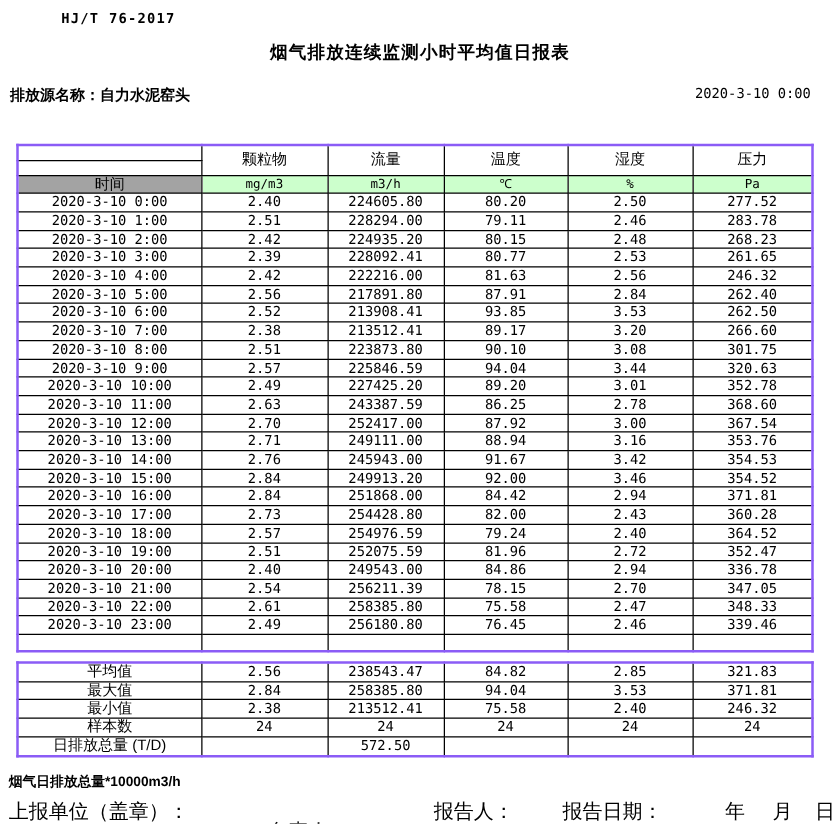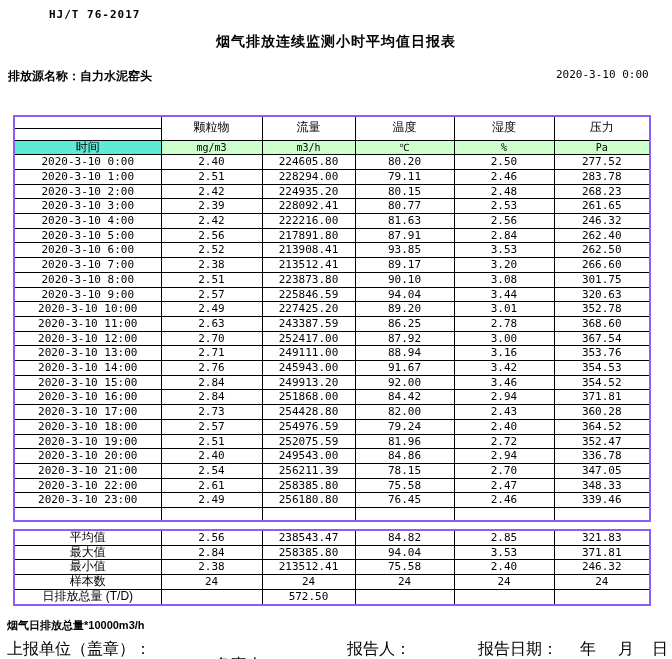--- a/index.html
+++ b/index.html
@@ -58,21 +58,21 @@
   .tbl td.sumlabel { font-family: "Liberation Sans", sans-serif; font-size: 12px; }
   .note {
     position: absolute; left: 7px; top: 618px;
     font-size: 11px; font-weight: bold;
   }
   .sign-line { position: absolute; left: 0; top: 639px; width: 100%; height: 16px; font-size: 16px; font-weight: normal; }
   .sign-line span { position: absolute; white-space: nowrap; }
   .lbl-unit { left: 7px; }
   .lbl-resp { left: 215px; margin-top: 16px; }
   .lbl-reporter { left: 347px; }
-  .lbl-date { left: 478px; }
+  .lbl-date { left: 450px; }
   .lbl-year { left: 580px; }
   .lbl-month { left: 618px; }
   .lbl-day { left: 652px; }
 </style>
 </head>
 <body>
 
 <div class="std-code">HJ/T  76-2017</div>
 
 <div class="title">烟气排放连续监测小时平均值日报表</div>
@@ -98,21 +98,21 @@
       <th class="colname" rowspan="2">颗粒物</th>
       <th class="colname" rowspan="2">流量</th>
       <th class="colname" rowspan="2">温度</th>
       <th class="colname" rowspan="2">湿度</th>
       <th class="colname" rowspan="2">压力</th>
     </tr>
     <tr class="sub">
       <td></td>
     </tr>
     <tr class="units">
-      <td class="timehead" style="background: #5eead4;">时间</td>
+      <td class="timehead" style="background: #a3a3a3;">时间</td>
       <td style="background: rgb(204, 255, 204);">mg/m3</td>
       <td style="background: rgb(204, 255, 204);">m3/h</td>
       <td style="background: rgb(204, 255, 204);">℃</td>
       <td style="background: rgb(204, 255, 204);">%</td>
       <td style="background: rgb(204, 255, 204);">Pa</td>
     </tr>
   </thead>
   <tbody>
       <tr>
         <td>2020-3-10 0:00</td>

